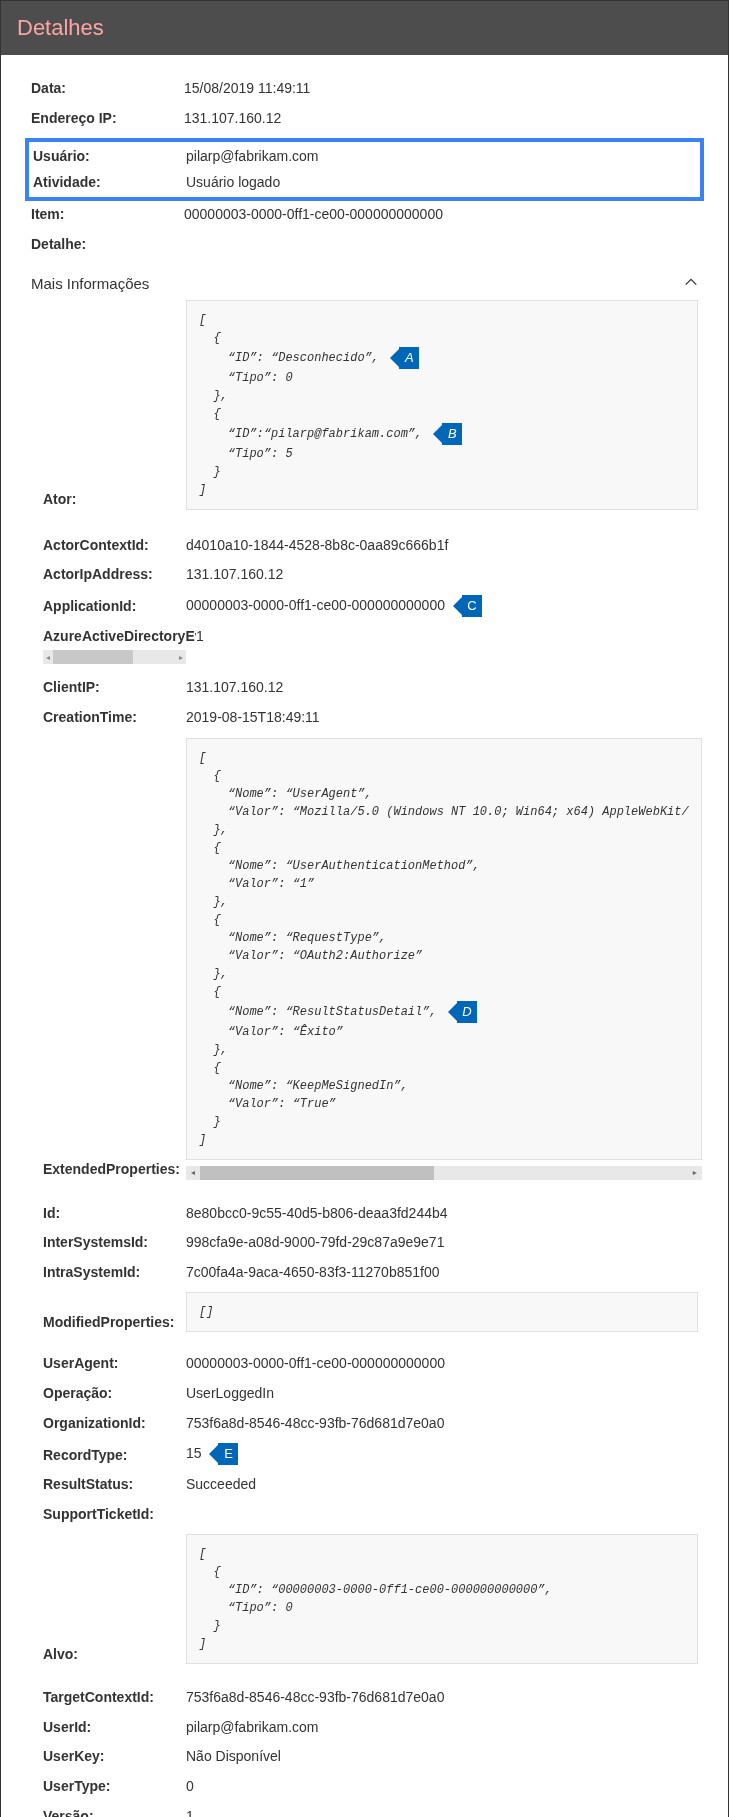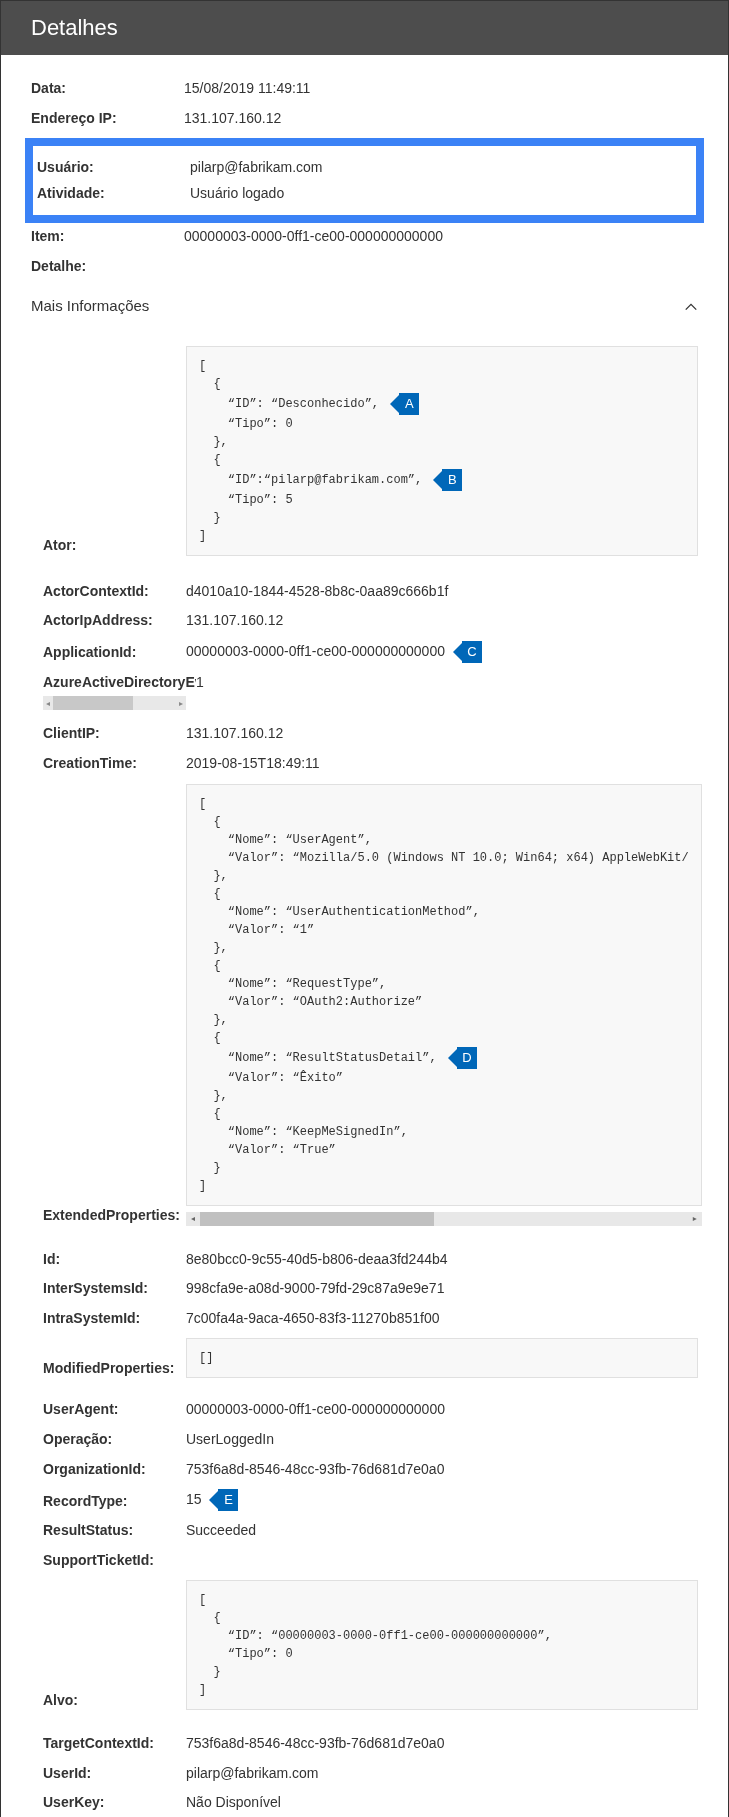--- a/index.html
+++ b/index.html
@@ -11,22 +11,22 @@
     color: #333;
     background: #fff;
   }
   .panel {
     width: 729px;
     border: 1px solid #333;
     background: #fff;
   }
   .header {
     background: #4d4d4d;
-    color: #ffffff;
-    padding: 14px 30px;
+    color: #fca5a5;
+    padding: 14px 16px;
     font-size: 22px;
     font-weight: 400;
   }
   .body {
     padding: 24px 30px 30px 30px;
   }
   .row {
     display: flex;
     align-items: flex-end;
     margin-bottom: 10px;
@@ -35,33 +35,33 @@
   .label {
     width: 153px;
     flex-shrink: 0;
     font-weight: 600;
   }
   .value {
     flex: 1;
     word-break: break-word;
   }
   .highlight-box {
-    border: 8px solid #3b82f6;
+    border: 4px solid #3b82f6;
     margin: 4px -6px 4px -6px;
-    padding: 12px 4px;
+    padding: 5px 4px;
   }
   .highlight-box .row { margin-bottom: 6px; }
   .highlight-box .row:last-child { margin-bottom: 0; }
   .section-header {
     display: flex;
     justify-content: space-between;
-    align-items: flex-end;
+    align-items: flex-start;
     cursor: pointer;
     margin-top: 20px;
-    margin-bottom: 32px;
+    margin-bottom: 8px;
     font-size: 15px;
   }
   .chevron {
     width: 14px;
     height: 14px;
   }
   .more-info {
     padding-left: 12px;
   }
   .more-info .label {
@@ -71,20 +71,21 @@
     flex: 1;
     background: #f8f8f8;
     border: 1px solid #e0e0e0;
     font-family: "Consolas", "Courier New", monospace;
     font-size: 12px;
     padding: 10px 12px;
     white-space: pre;
     overflow-x: auto;
     position: relative;
     line-height: 1.5;
+    font-style: italic;
   }
   .callout {
     display: inline-flex;
     align-items: center;
     vertical-align: middle;
     margin-left: 4px;
   }
   .callout-arrow {
     width: 0;
     height: 0;

